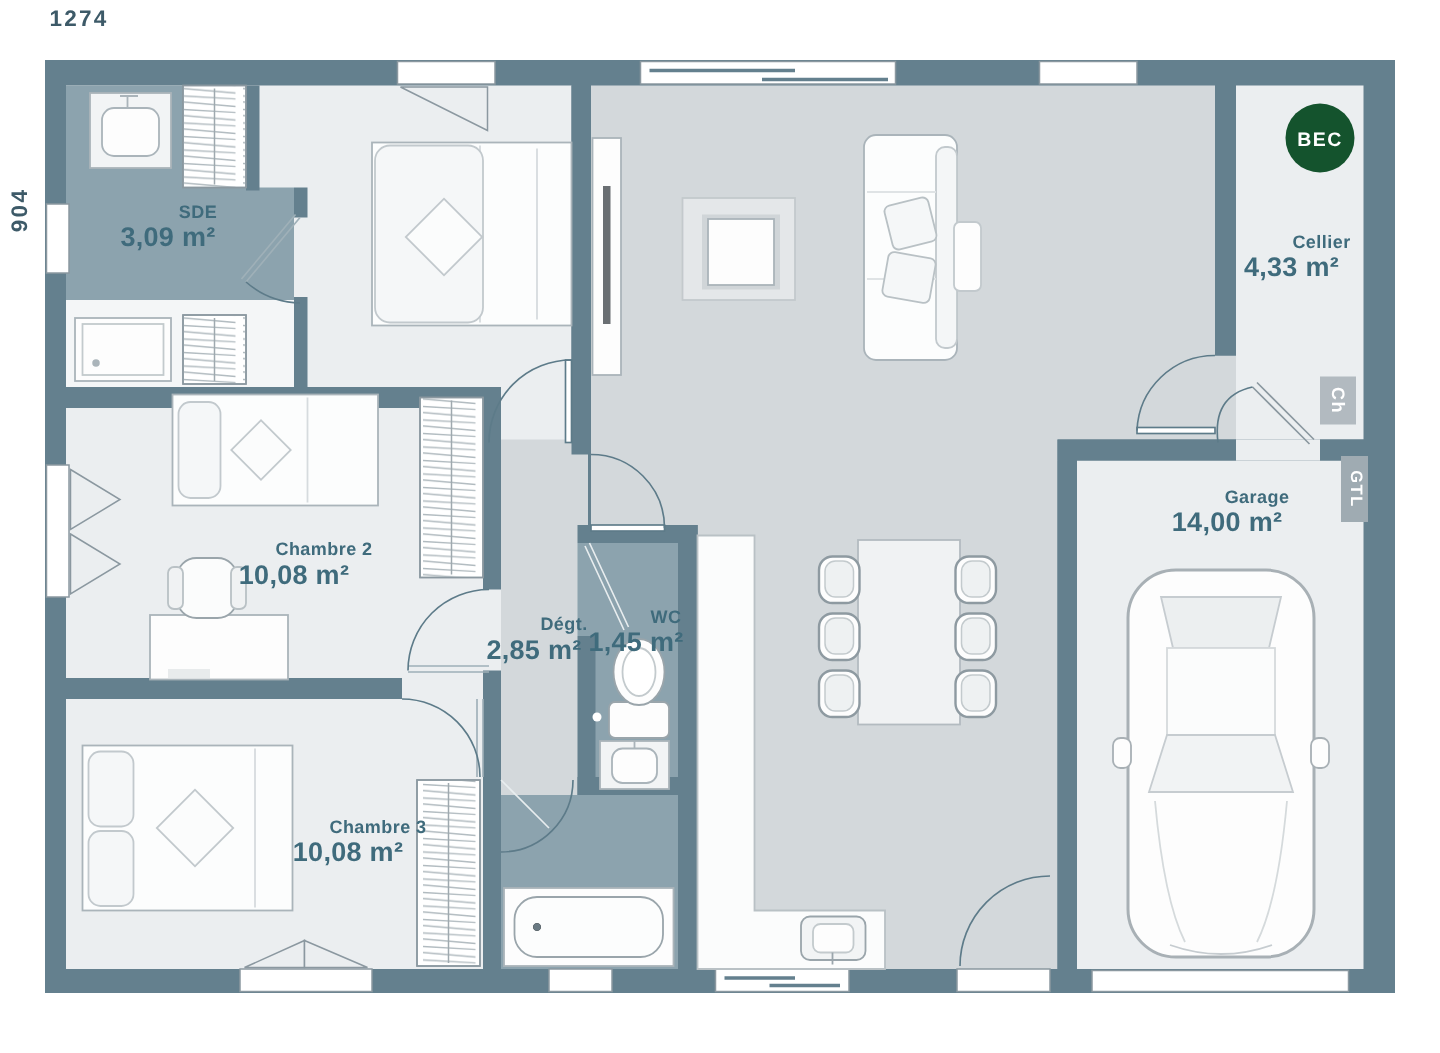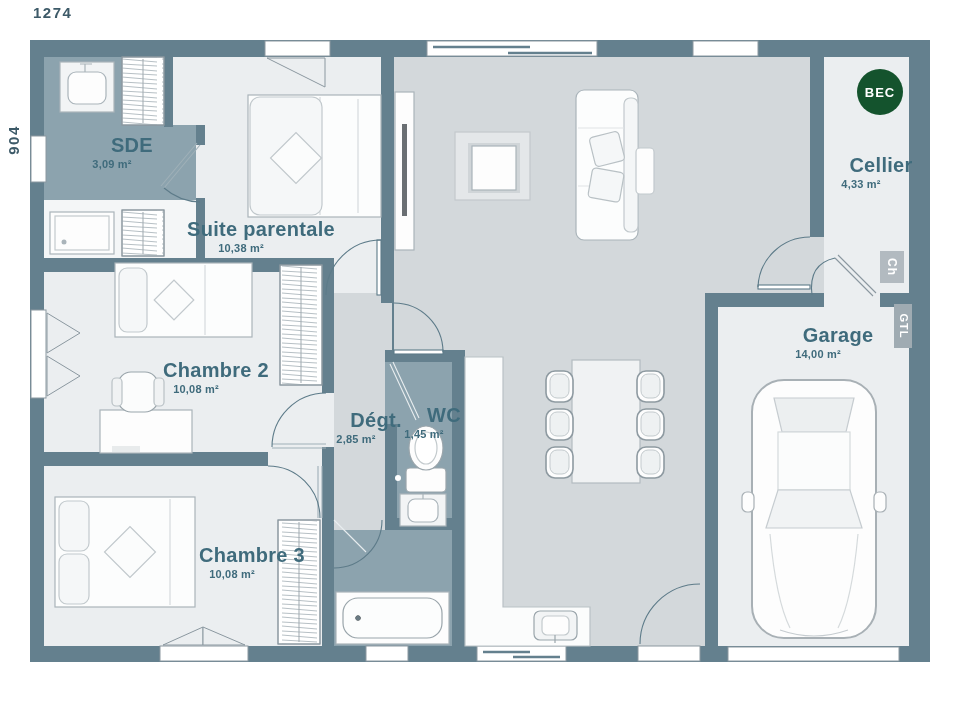--- a/index.html
+++ b/index.html
@@ -5,22 +5,22 @@
   html,body{margin:0;padding:0;background:#ffffff;}
   .stage{position:relative;width:960px;height:702px;background:#ffffff;overflow:hidden;
          font-family:"Liberation Sans",sans-serif;}
   .stage svg{position:absolute;left:0;top:0;}
   .dim{position:absolute;color:#3d5a68;font-size:15px;font-weight:700;letter-spacing:1.5px;}
   .dim-w{left:33px;top:4px;}
   .dim-h{left:-7px;top:130px;width:44px;height:20px;text-align:center;
          transform:rotate(-90deg);}
   .room-label{position:absolute;transform:translate(-50%,-50%);text-align:center;
               color:#3f6b7c;line-height:1.18;white-space:nowrap;z-index:5;}
-  .room-name{font-size:20px;font-weight:600;letter-spacing:.3px;margin-left:40px;}
-  .room-area{font-size:11px;font-weight:600;letter-spacing:.2px;}
+  .room-name{font-size:12px;font-weight:600;letter-spacing:.3px;margin-left:40px;}
+  .room-area{font-size:18px;font-weight:600;letter-spacing:.2px;}
   .bec{position:absolute;left:857px;top:69px;width:46px;height:46px;border-radius:50%;
        background:#14532d;color:#ffffff;display:flex;align-items:center;justify-content:center;
        font-size:13px;font-weight:700;letter-spacing:1px;z-index:5;}
   .tag{position:absolute;background:#b2bac0;color:#ffffff;display:flex;align-items:center;
        justify-content:center;font-weight:700;z-index:5;}
   .tag-ch{left:880px;top:251px;width:24px;height:32px;font-size:12px;}
   .tag-gtl{left:894px;top:304px;width:18px;height:44px;font-size:11px;background:#9fabb2;}
   .tag span{transform:rotate(90deg);letter-spacing:1px;}
 </style>
 </head>
@@ -278,24 +278,20 @@
   </g>
 </svg>
 
 <div class="dim dim-w">1274</div>
 <div class="dim dim-h">904</div>
 
 <div class="room-label" style="left:112px;top:152px">
   <div class="room-name">SDE</div>
   <div class="room-area">3,09 m²</div>
 </div>
-<div class="room-label" style="left:241px;top:236px">
-  <div class="room-name">Suite parentale</div>
-  <div class="room-area">10,38 m²</div>
-</div>
 <div class="room-label" style="left:196px;top:377px">
   <div class="room-name">Chambre 2</div>
   <div class="room-area">10,08 m²</div>
 </div>
 <div class="room-label" style="left:232px;top:562px">
   <div class="room-name">Chambre 3</div>
   <div class="room-area">10,08 m²</div>
 </div>
 <div class="room-label" style="left:356px;top:427px">
   <div class="room-name">Dégt.</div>

